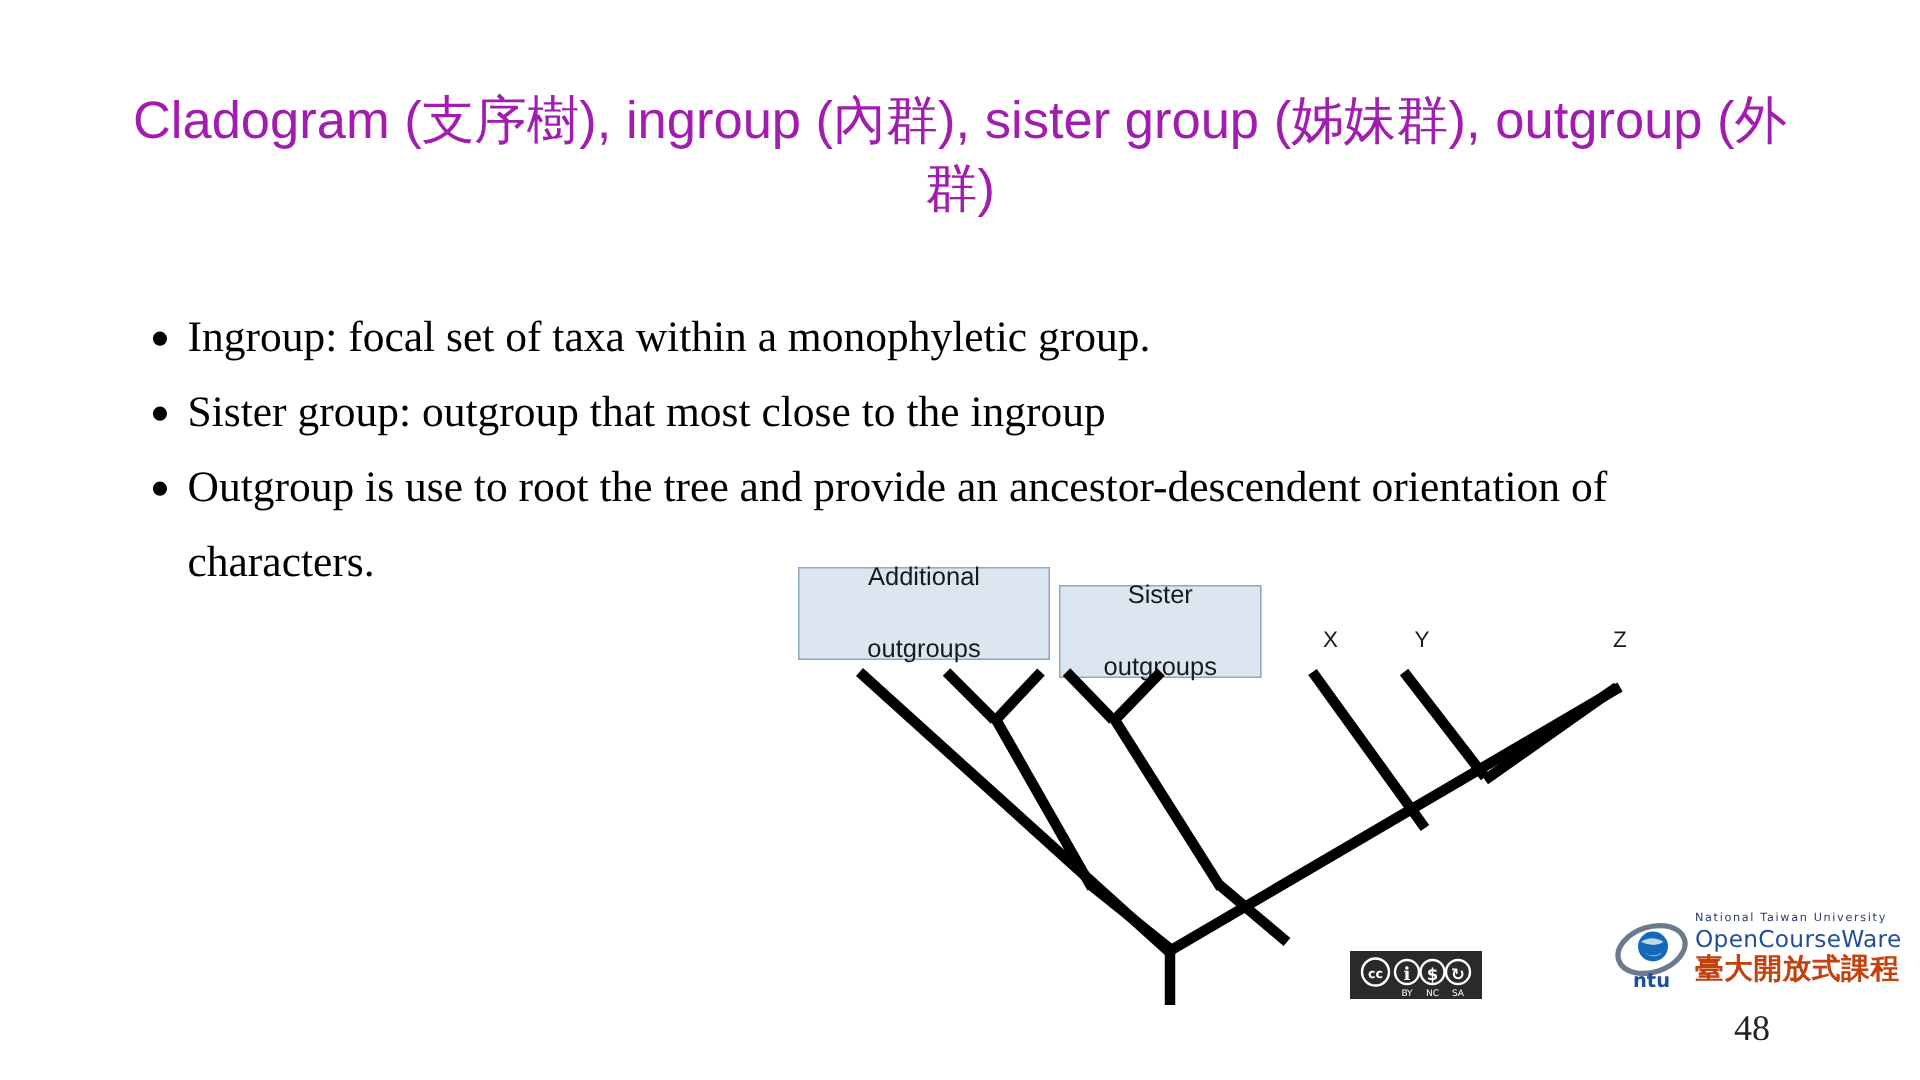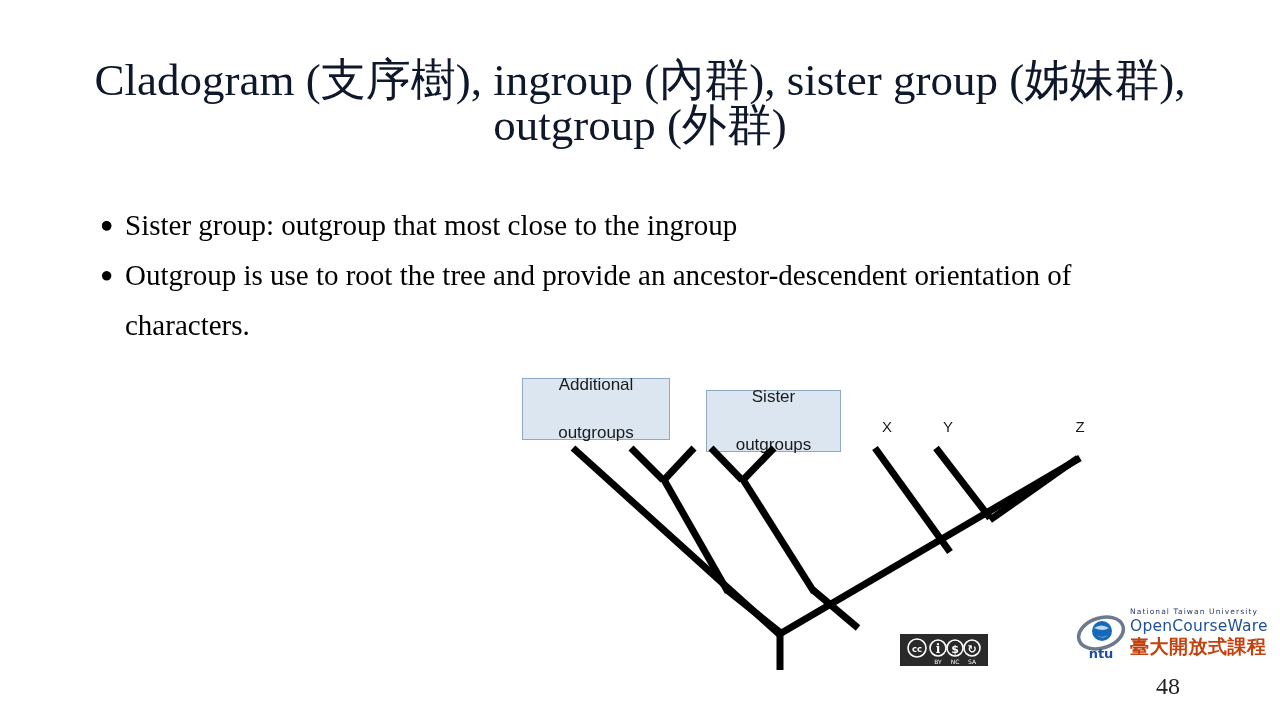--- a/index.html
+++ b/index.html
@@ -17,24 +17,24 @@
     color: #000000;
   }
 
   
   #title {
     position: absolute;
     left: 70px;
     top: 58px;
     width: 1140px;
     text-align: center;
-    font-family: Liberation Serif, serif;
-    font-size: 45px;
+    font-family: Liberation Sans, sans-serif;
+    font-size: 35px;
     line-height: 45px;
-    color: #0f172a;
+    color: #a21caf;
     letter-spacing: 0px;
   }
 
   
   #body {
     position: absolute;
     left: 96px;
     top: 200px;
     width: 1060px;
   }
@@ -70,21 +70,21 @@
     font-family: "Liberation Sans", "DejaVu Sans", sans-serif;
     font-size: 17px;
     line-height: 24px;
     color: #1a1a1a;
     text-align: center;
     display: flex;
     align-items: center;
     justify-content: center;
   }
   .grp-box span { display: block; width: 100%; }
-  #box-additional { left: 2px;  top: 8px;  width: 148px; height: 62px; }
+  #box-additional { left: 12px;  top: 8px;  width: 168px; height: 62px; }
   #box-sister     { left: 186px; top: 8px;  width: 135px; height: 62px; margin-top: 12px; }
   #box-ingroups   { left: 346px; top: 8px;  width: 246px; height: 34px; }
 
   .tip-label {
     position: absolute;
     font-family: "Liberation Sans", "DejaVu Sans", sans-serif;
     font-size: 15px;
     line-height: 18px;
     color: #1a1a1a;
     text-align: center;
@@ -175,20 +175,21 @@
 </head>
 <body>
 
 <div id="slide">
 
   <div id="title">Cladogram (支序樹), ingroup (內群), sister group (姊妹群), outgroup (外群)</div>
 
   <div id="body">
     <div class="bullet">
       <span class="dot">●</span>
+      <span>Ingroup: focal set of taxa within a monophyletic group.</span>
     </div>
     <div class="bullet">
       <span class="dot">●</span>
       <span>Sister group: outgroup that most close to the ingroup</span>
     </div>
     <div class="bullet">
       <span class="dot">●</span>
       <span>Outgroup is use to root the tree and provide an ancestor-descendent orientation of characters.</span>
     </div>
   </div>

